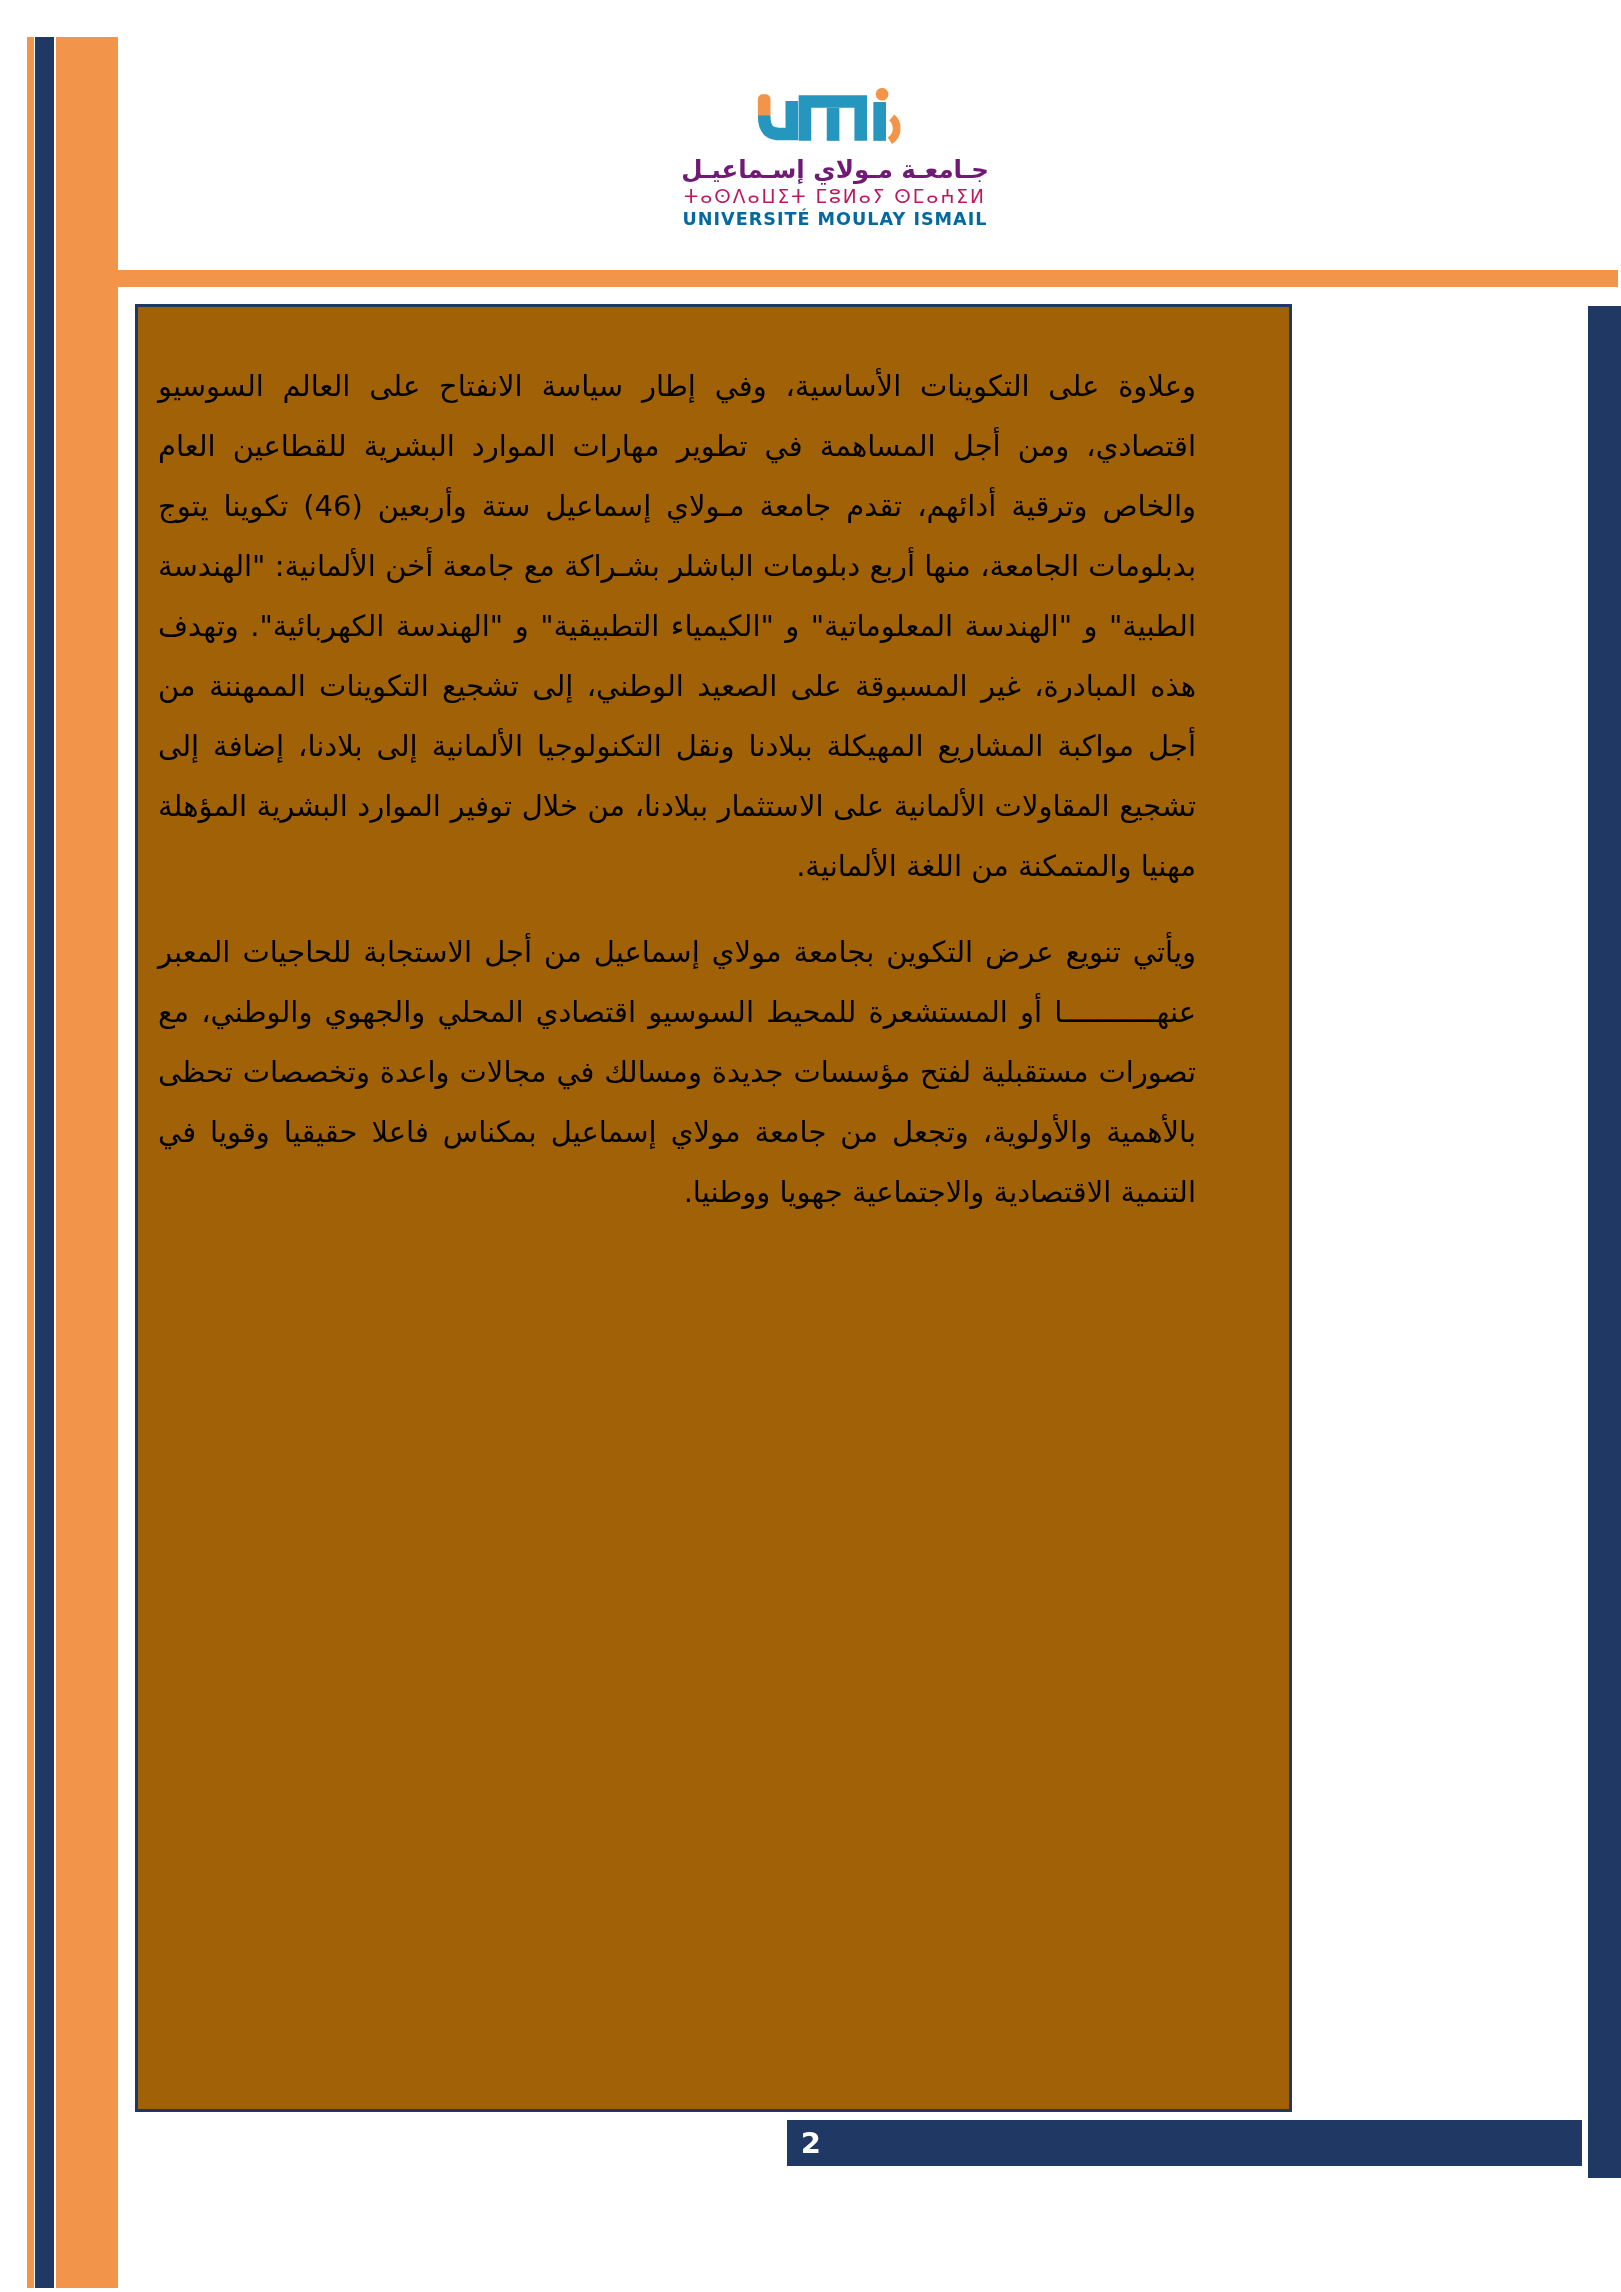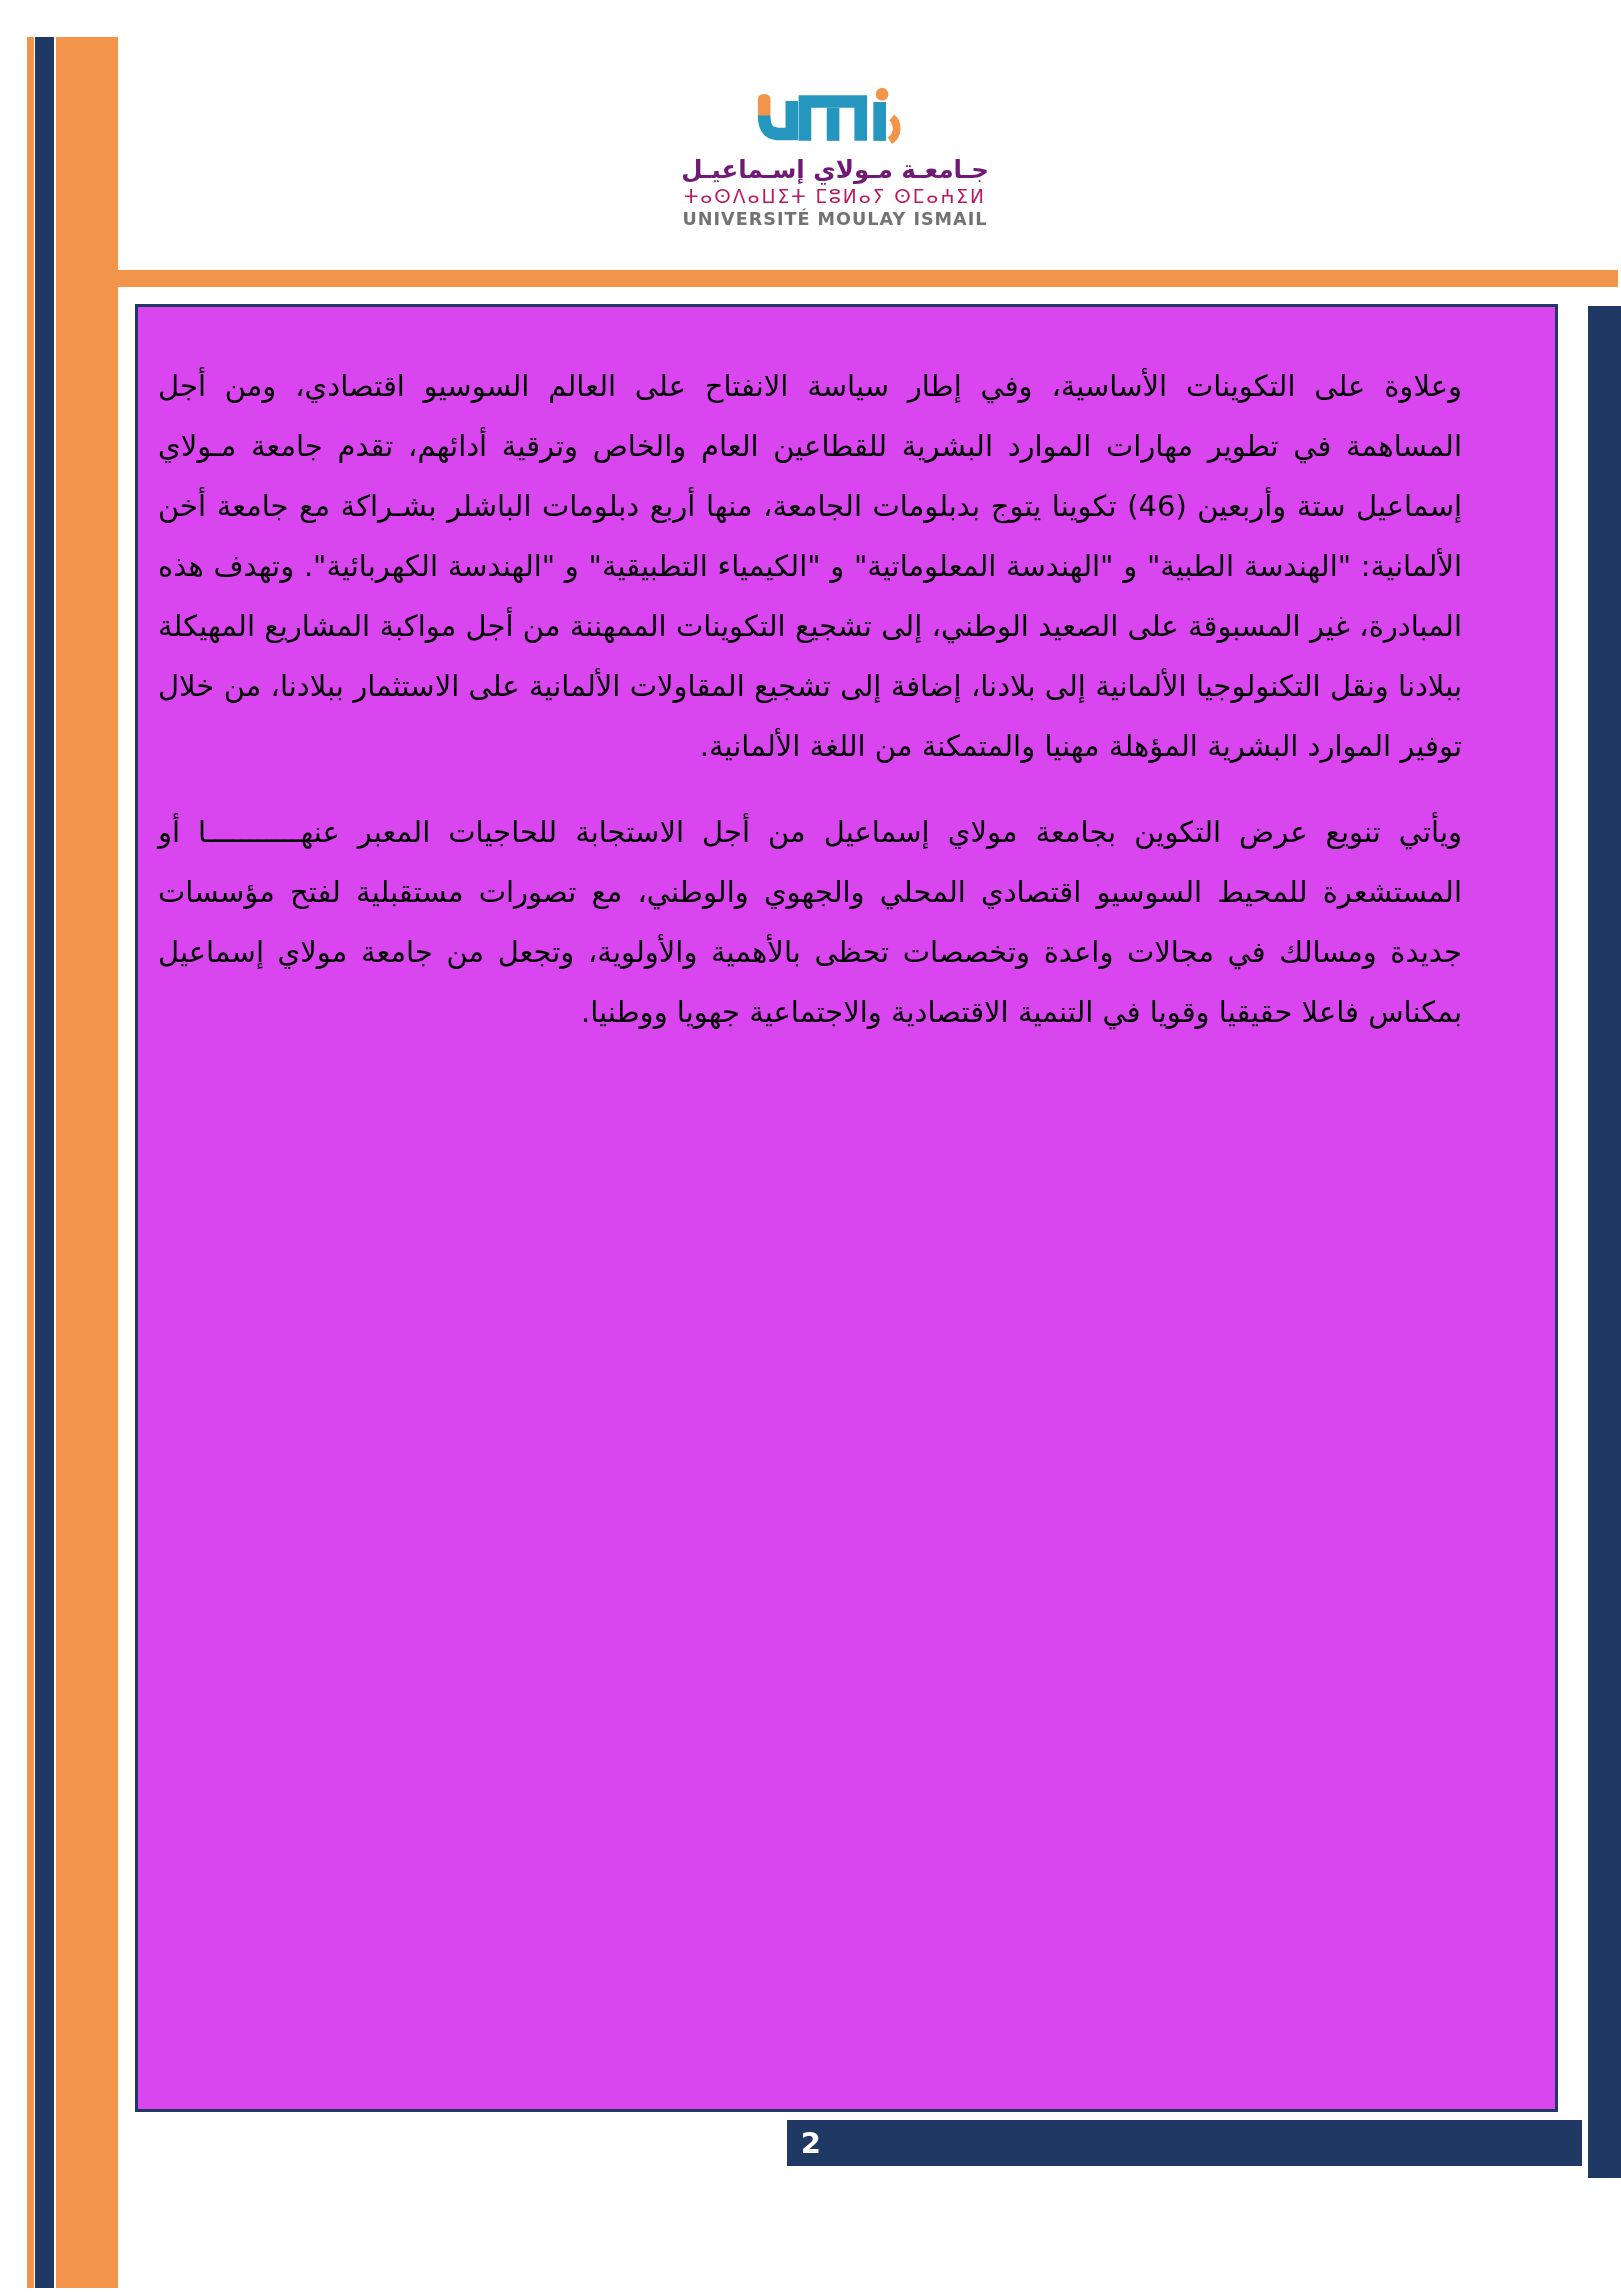--- a/index.html
+++ b/index.html
@@ -41,28 +41,28 @@
   .logo-mark { display: block; margin: 0 auto 3.9px auto; width: 165px; height: 63px; }
   .logo-arabic {
     color: #701a75; font-weight: bold; font-size: 24.5px; line-height: 29px;
     direction: rtl;
   }
   .logo-tifinagh {
     color: #be185d; font-weight: normal; font-size: 18.6px; line-height: 23.5px;
     letter-spacing: 2px; margin-top: 1px;
   }
   .logo-latin {
-    color: #737373; font-size: 17.6px; line-height: 21.6px; letter-spacing: 1px;
+    color: #0369a1; font-size: 17.6px; line-height: 21.6px; letter-spacing: 1px;
     font-weight: bold; margin-top: 1px;
   }
   
   .content-box {
-    position: absolute; left: 135px; top: 304px; width: 1423px; height: 1808px;
+    position: absolute; left: 135px; top: 304px; width: 1157px; height: 1808px;
     border: 3.9px solid #1F3864;
-    background: #d946ef;
+    background: #a16207;
     padding: 49px 93px 39px 20px;
   }
   .content-box p {
     direction: rtl;
     text-align: justify;
     font-size: 29px;
     line-height: 60px;
     color: #000000;
     font-family: "DejaVu Sans", sans-serif;
   }

